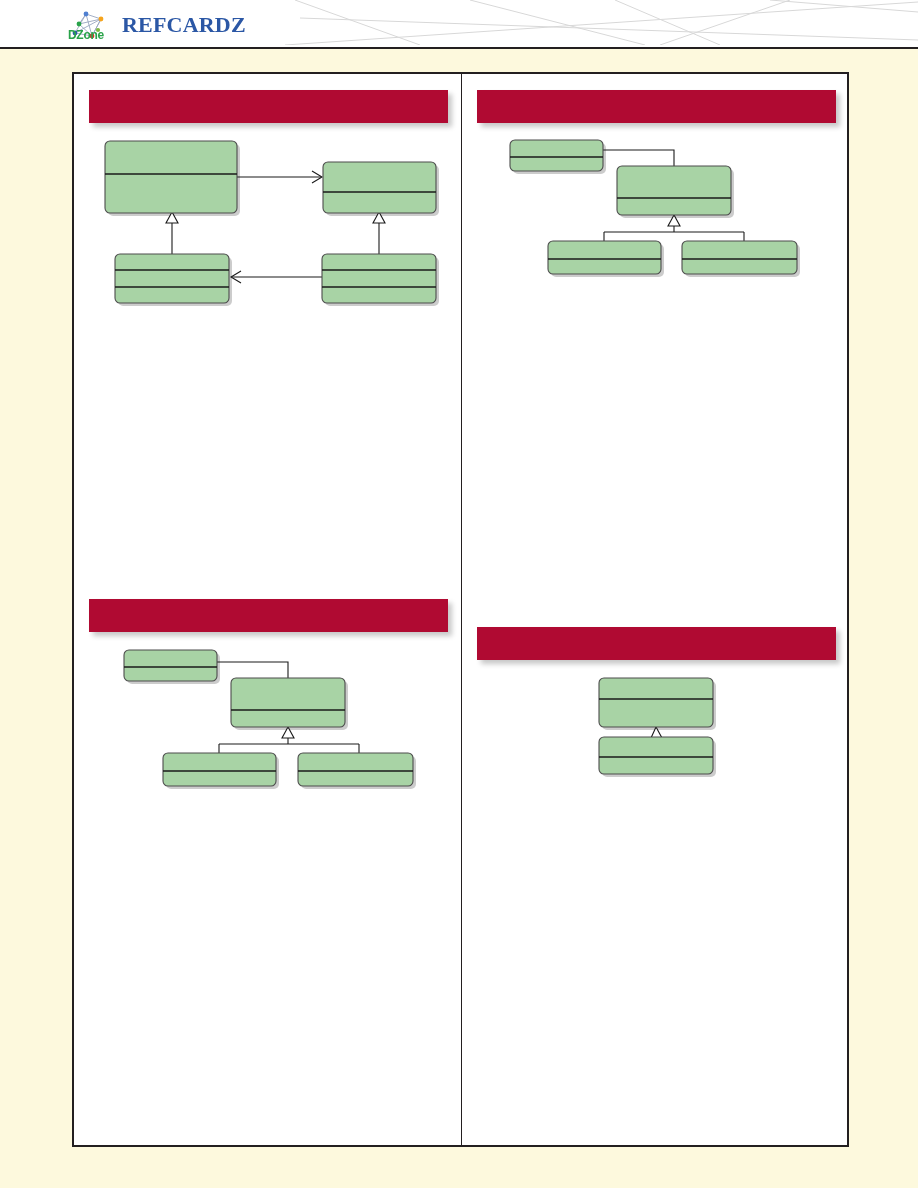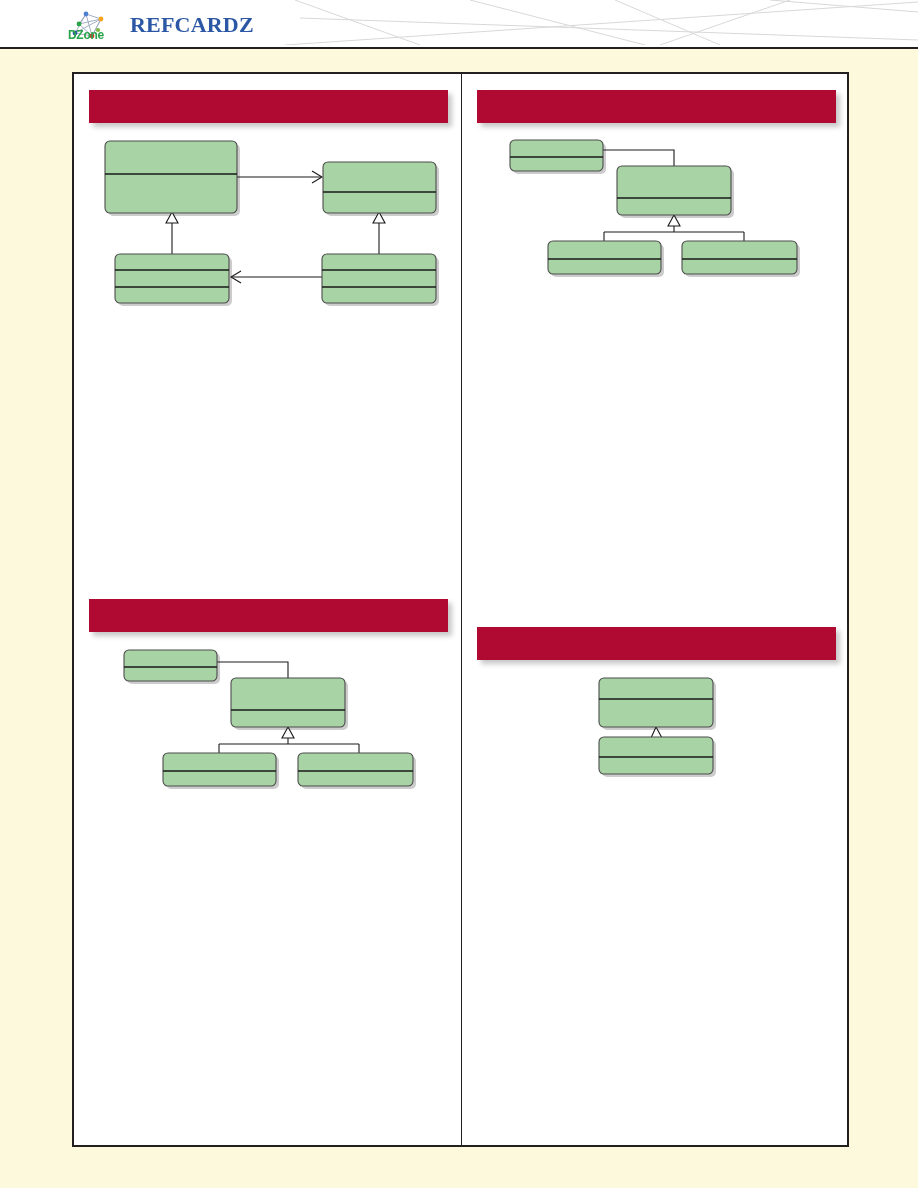--- a/index.html
+++ b/index.html
@@ -15,21 +15,21 @@
   
   #header{
     position:absolute;left:0;top:0;width:918px;height:47px;
     background:#ffffff;
     border-bottom:2px solid #231f20;
     overflow:hidden;
   }
   #header-deco{position:absolute;left:0;top:0;width:918px;height:45px;}
   #logo{
     position:absolute;left:68px;top:6px;
-    display:flex;align-items:flex-end;gap:20px;
+    display:flex;align-items:flex-end;gap:12px;
   }
   #logo-mark{position:relative;width:42px;height:36px;}
   #logo-word{
     color:#2b57a5;
     font-size:22px;
     font-weight:bold;
     letter-spacing:.2px;
     line-height:22px;
     margin-bottom:6px;
     font-family:"Liberation Serif", serif;

